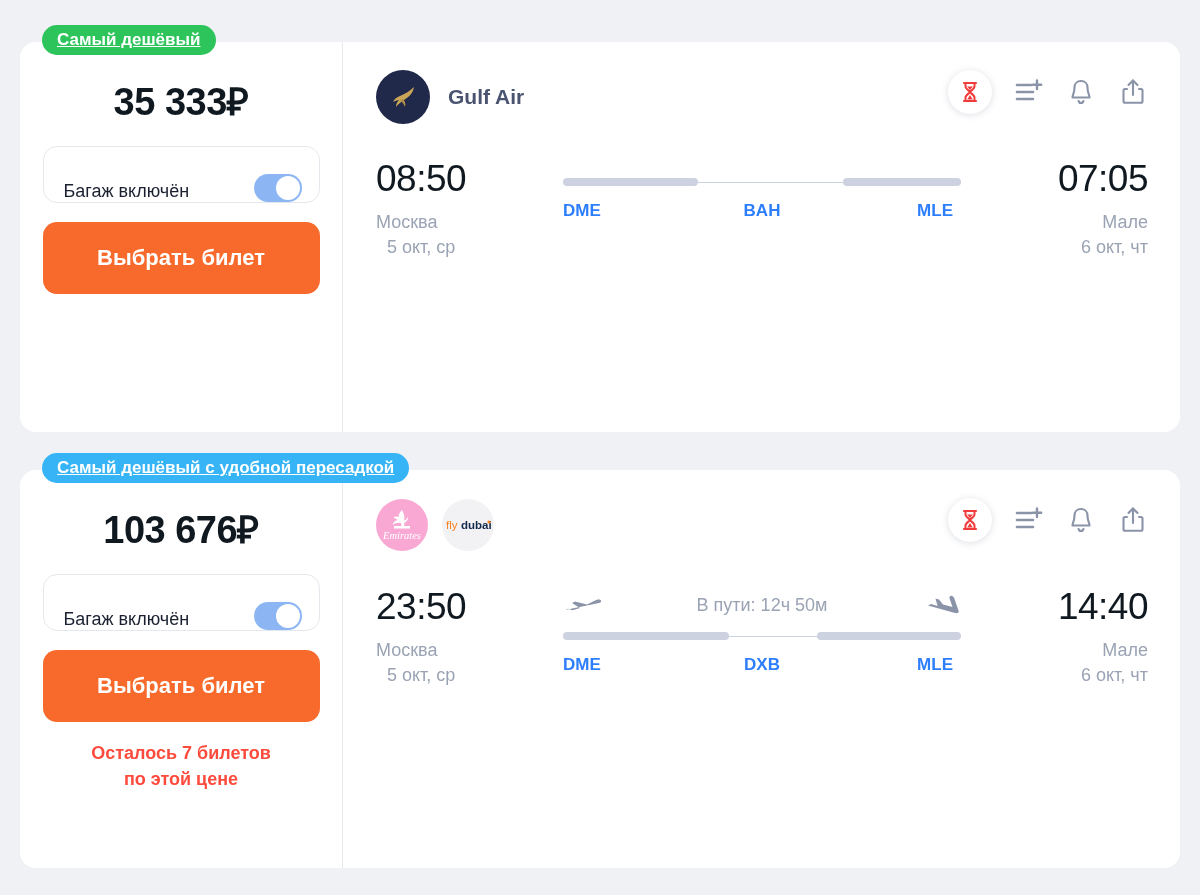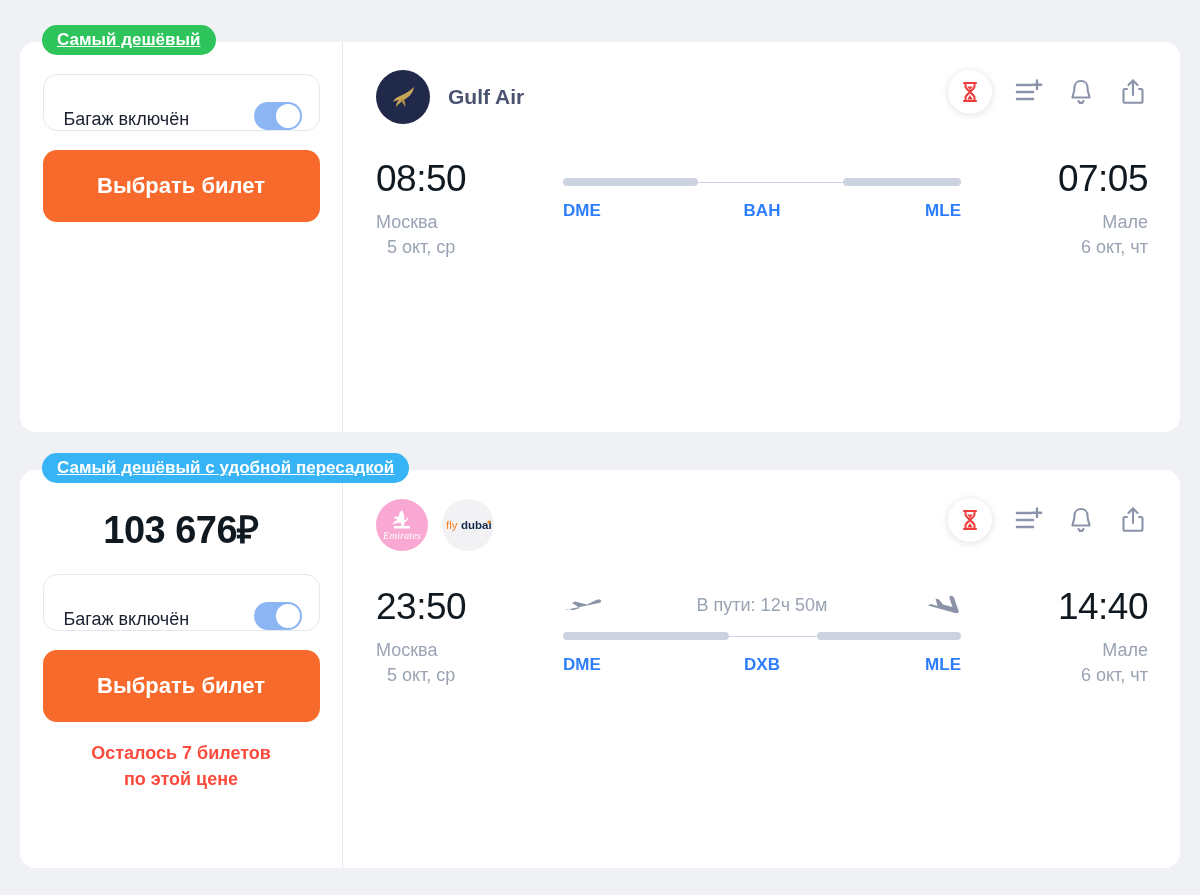--- a/index.html
+++ b/index.html
@@ -243,32 +243,33 @@
   .code-mid { position: absolute; left: 50%; transform: translateX(-50%); }
   .codes-wrap { position: relative; margin-top: 15px; height: 22px; }
   .codes-wrap .code {
     position: absolute;
     font-size: 17px;
     font-weight: bold;
     color: #2d7efc;
     top: 0;
   }
   .code-left { left: 0; }
-  .code-right { right: 0; }
+  .code-right { right: 8px; }
 </style>
 </head>
 <body>
 
 <div class="page">
 
   <div class="ticket" id="card-1">
     <div class="badge green">Самый дешёвый</div>
     <div class="ticket-inner">
 
       <div class="left-panel">
+        <div class="price">35 333₽</div>
 
         <div class="baggage-box">
           <span class="baggage-label">Багаж включён</span>
           <span class="toggle">
             <span class="knob"></span>
           </span>
         </div>
 
         <button class="select-btn">Выбрать билет</button>
       </div>

